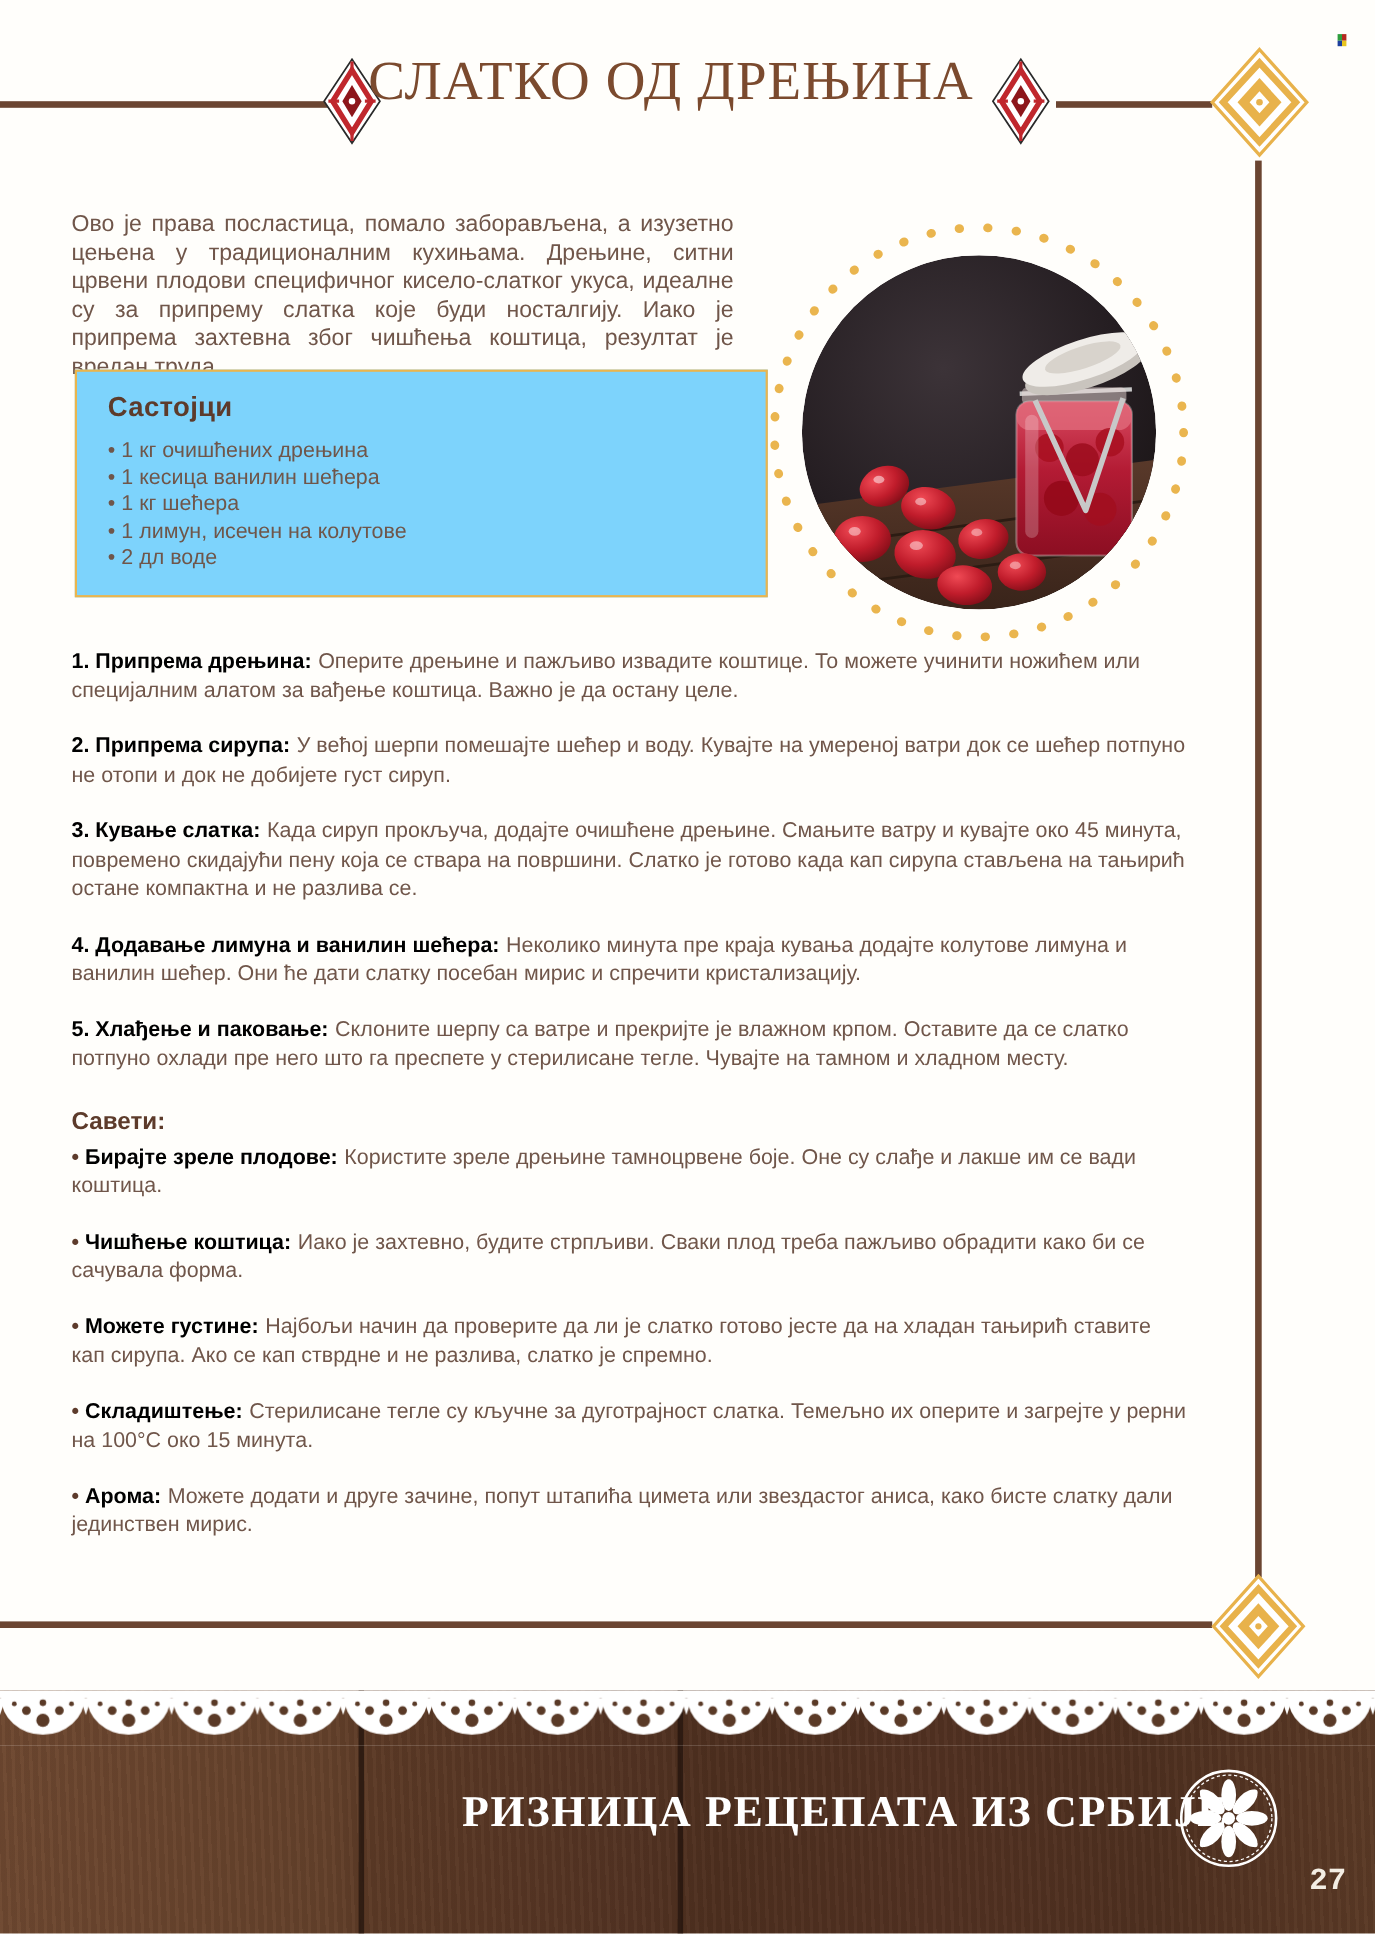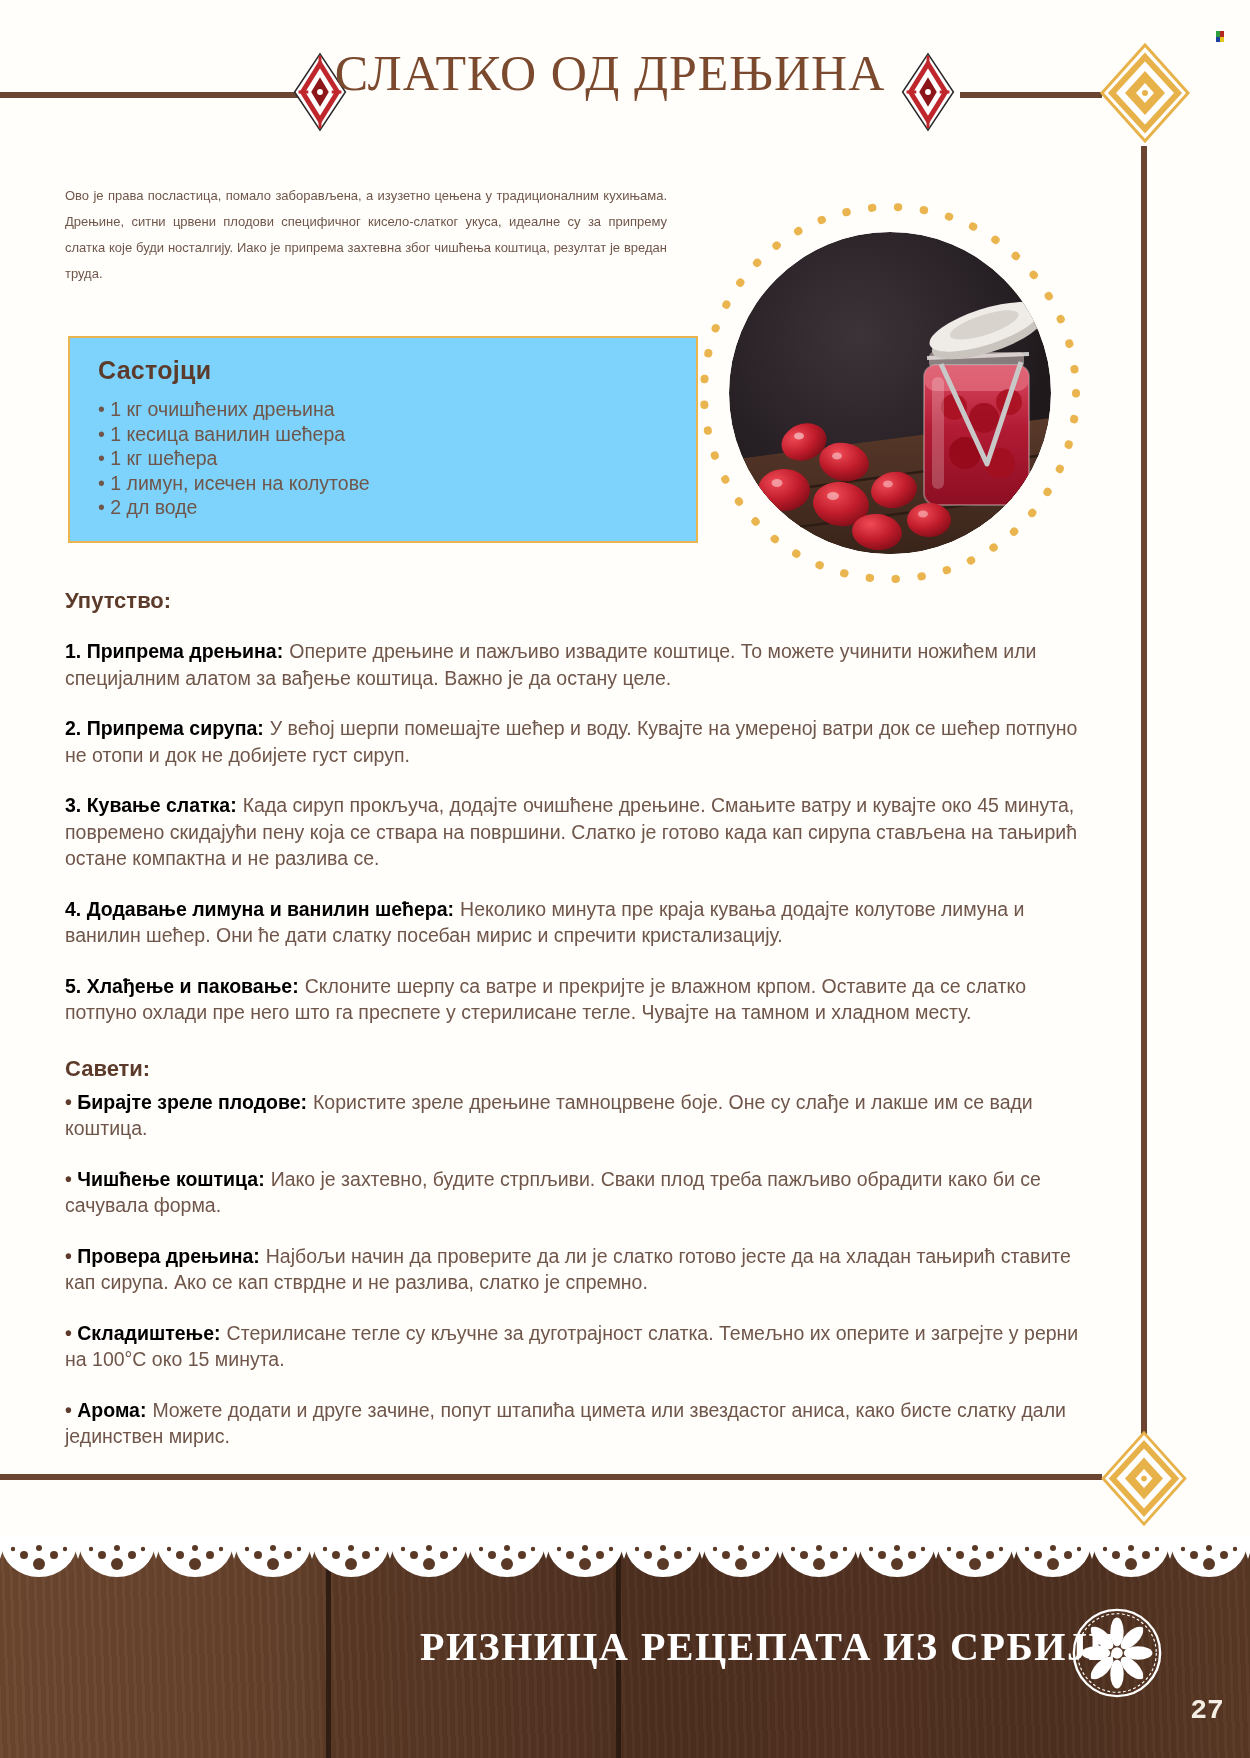--- a/index.html
+++ b/index.html
@@ -21,21 +21,21 @@
   .orn-red-right{left:899px;top:51px;}
   .gold-diamond{position:absolute;}
   .gold-top{left:1099px;top:42px;width:92px;height:102px;}
   .gold-bottom{left:1100px;top:1430px;width:88px;height:97px;}
   .vline-right{position:absolute;left:1141px;top:146px;width:6px;height:1288px;background:#6b4531;}
   .pixel-artifact{position:absolute;left:1216px;top:31px;width:8px;height:11px;display:grid;grid-template-columns:1fr 1fr;grid-template-rows:1fr 1fr;}
   .pixel-artifact i{display:block;}
   
   .intro{
     position:absolute;left:65px;top:170px;width:602px;
-    font-size:13px;line-height:26px;color:#70564a;text-align:justify;
+    font-size:21px;line-height:26px;color:#70564a;text-align:justify;
   }
   
   .ingredients-box{
     position:absolute;left:68px;top:336px;width:630px;height:207px;
     box-sizing:border-box;border:2px solid #eab54e;background:#7dd3fc;
     padding:16px 20px 0 28px;
   }
   .ingredients-box h2{
     margin:2px 0 12px 0;font-size:25px;color:#5d3b2b;font-weight:bold;letter-spacing:0.3px;
   }
@@ -200,33 +200,32 @@
           <ellipse cx="48" cy="251" rx="5.5" ry="4" fill="rgba(255,255,255,0.45)"></ellipse>
           <ellipse cx="104" cy="264" rx="6" ry="4" fill="rgba(255,255,255,0.45)"></ellipse>
           <ellipse cx="159" cy="252" rx="5" ry="3.5" fill="rgba(255,255,255,0.4)"></ellipse>
           <ellipse cx="194" cy="282" rx="5" ry="3.5" fill="rgba(255,255,255,0.4)"></ellipse>
         </g>
       </g>
     </svg>
   </div>
 
   <div class="main">
-    <h2>Упутство:</h2>
 
     <p class="step"><b>1. Припрема дрењина:</b><span>Оперите дрењине и пажљиво извадите коштице. То можете учинити ножићем или специјалним алатом за вађење коштица. Важно је да остану целе.</span></p>
     <p class="step"><b>2. Припрема сирупа:</b><span>У већој шерпи помешајте шећер и воду. Кувајте на умереној ватри док се шећер потпуно не отопи и док не добијете густ сируп.</span></p>
     <p class="step"><b>3. Кување слатка:</b><span>Када сируп прокључа, додајте очишћене дрењине. Смањите ватру и кувајте око 45 минута, повремено скидајући пену која се ствара на површини. Слатко је готово када кап сирупа стављена на тањирић остане компактна и не разлива се.</span></p>
     <p class="step"><b>4. Додавање лимуна и ванилин шећера:</b><span>Неколико минута пре краја кувања додајте колутове лимуна и ванилин шећер. Они ће дати слатку посебан мирис и спречити кристализацију.</span></p>
     <p class="step"><b>5. Хлађење и паковање:</b><span>Склоните шерпу са ватре и прекријте је влажном крпом. Оставите да се слатко потпуно охлади пре него што га преспете у стерилисане тегле. Чувајте на тамном и хладном месту.</span></p>
 
     <h2 class="tips-h">Савети:</h2>
 
     <p class="tip"><b>Бирајте зреле плодове:</b><span>Користите зреле дрењине тамноцрвене боје. Оне су слађе и лакше им се вади коштица.</span></p>
     <p class="tip"><b>Чишћење коштица:</b><span>Иако је захтевно, будите стрпљиви. Сваки плод треба пажљиво обрадити како би се сачувала форма.</span></p>
-    <p class="tip"><b>Провера дрењина:</b><span>Најбољи начин да проверите да ли је слатко готово јесте да на хладан тањирић ставите кап сирупа. Ако се кап стврдне и не разлива, слатко је спремно.</span></p>
+    <p class="tip"><b>Можете густине:</b><span>Најбољи начин да проверите да ли је слатко готово јесте да на хладан тањирић ставите кап сирупа. Ако се кап стврдне и не разлива, слатко је спремно.</span></p>
     <p class="tip"><b>Складиштење:</b><span>Стерилисане тегле су кључне за дуготрајност слатка. Темељно их оперите и загрејте у рерни на 100°C око 15 минута.</span></p>
     <p class="tip"><b>Арома:</b><span>Можете додати и друге зачине, попут штапића цимета или звездастог аниса, како бисте слатку дали јединствен мирис.</span></p>
   </div>
 
   <div class="hline hline-bottom"></div>
   <svg class="gold-diamond gold-bottom" viewBox="0 0 92 102">
     <path d="M46 3 L89 51 L46 99 L3 51 Z" fill="#ffffff" stroke="#E8B24B" stroke-width="3"></path>
     <path d="M46 15 L79 51 L46 87 L13 51 Z" fill="none" stroke="#E8B24B" stroke-width="6"></path>
     <path d="M46 29 L66 51 L46 73 L26 51 Z" fill="#E8B24B"></path>
     <path d="M46 41 L55 51 L46 61 L37 51 Z" fill="#ffffff"></path>

